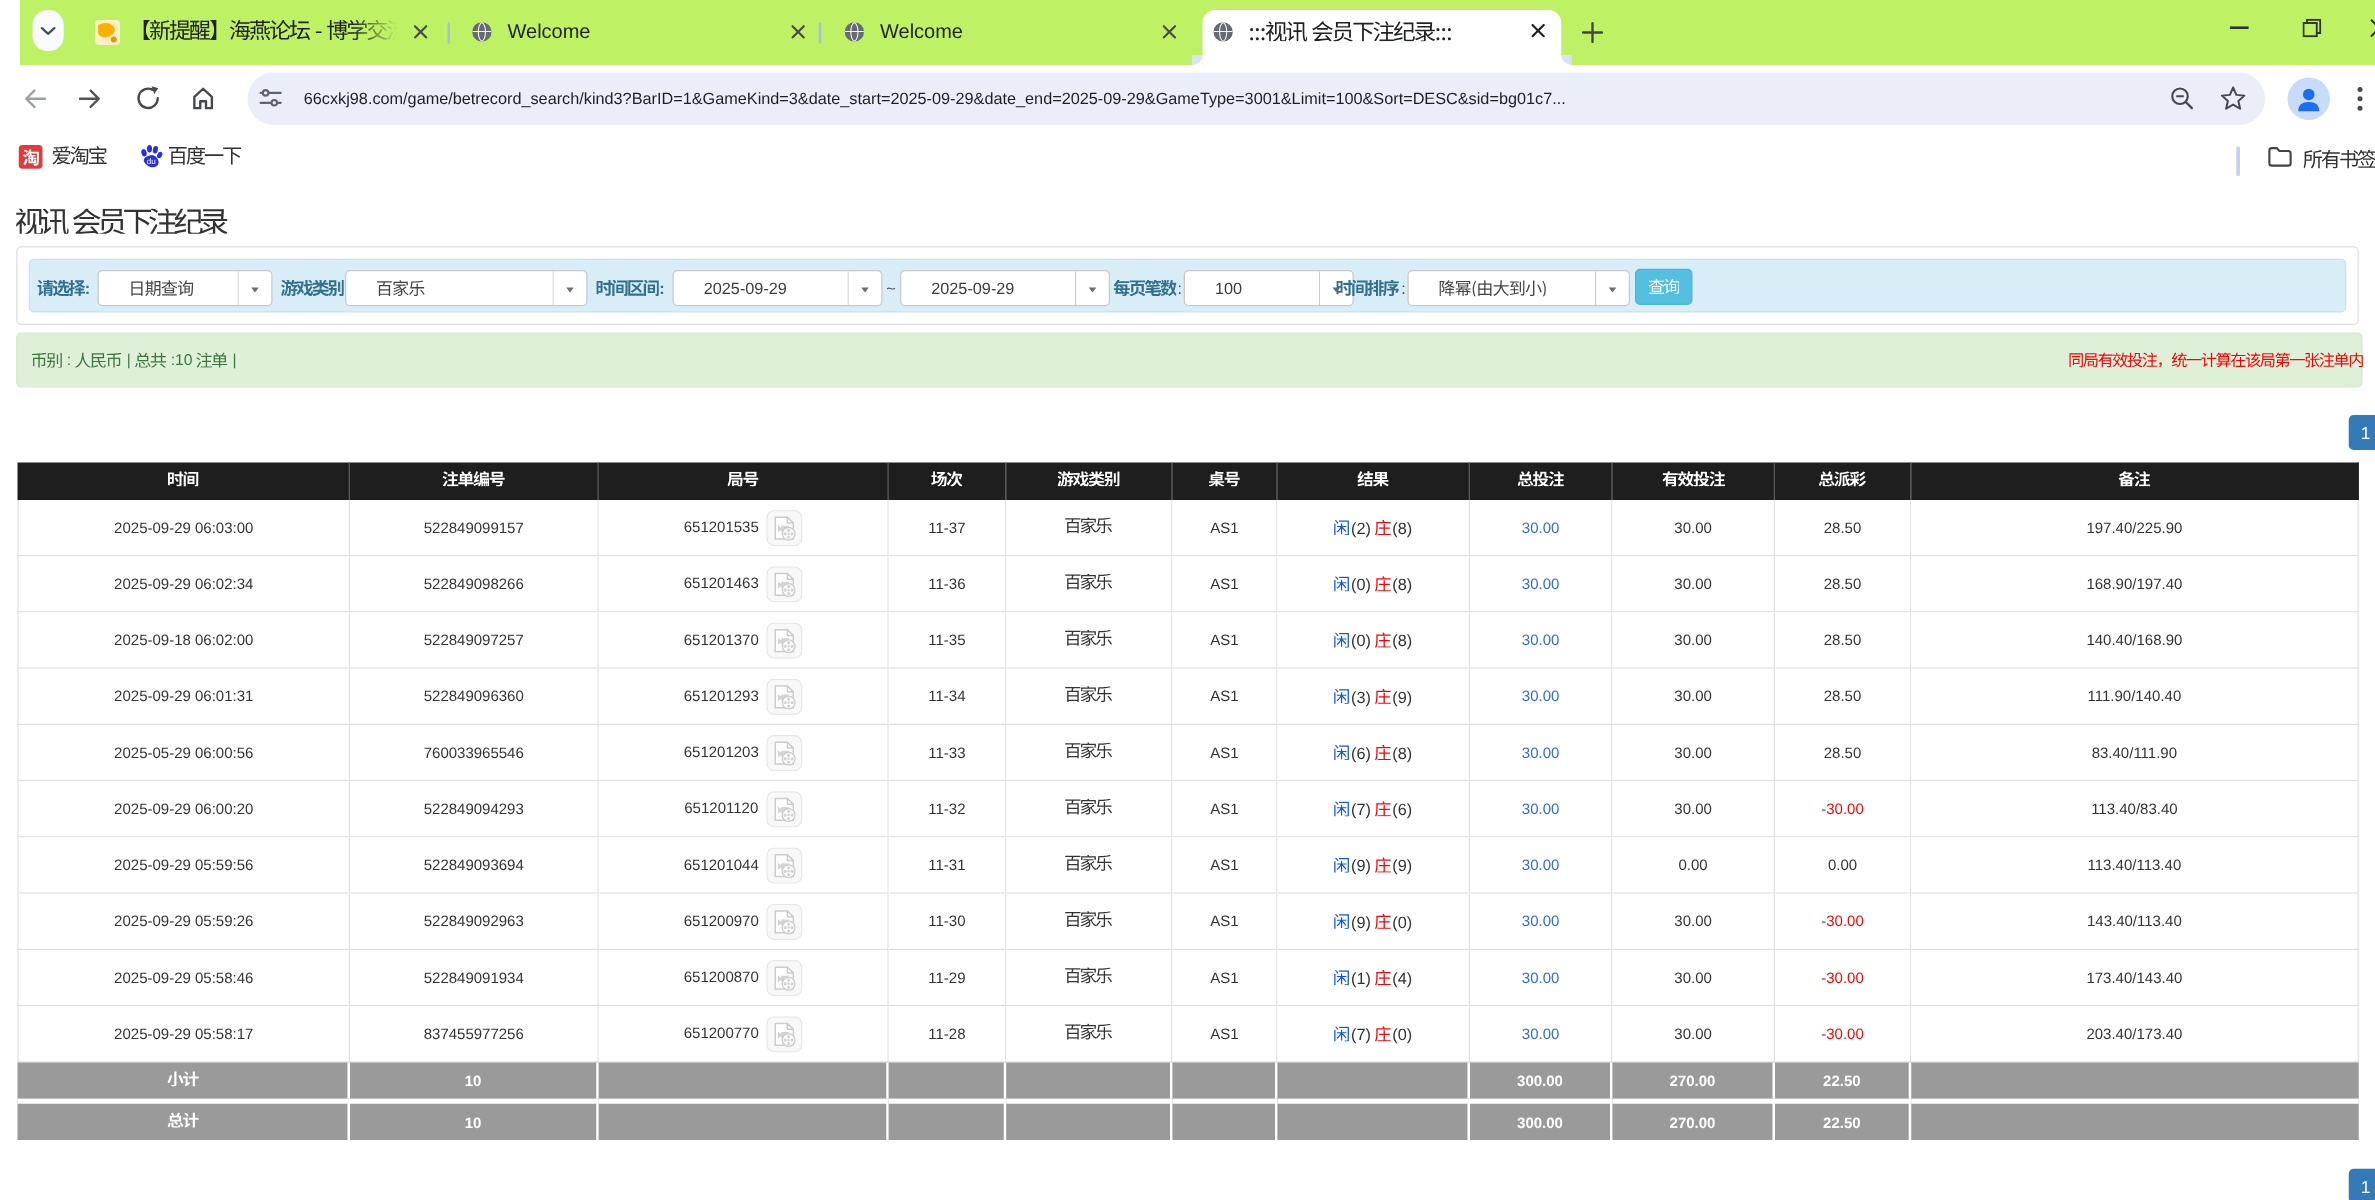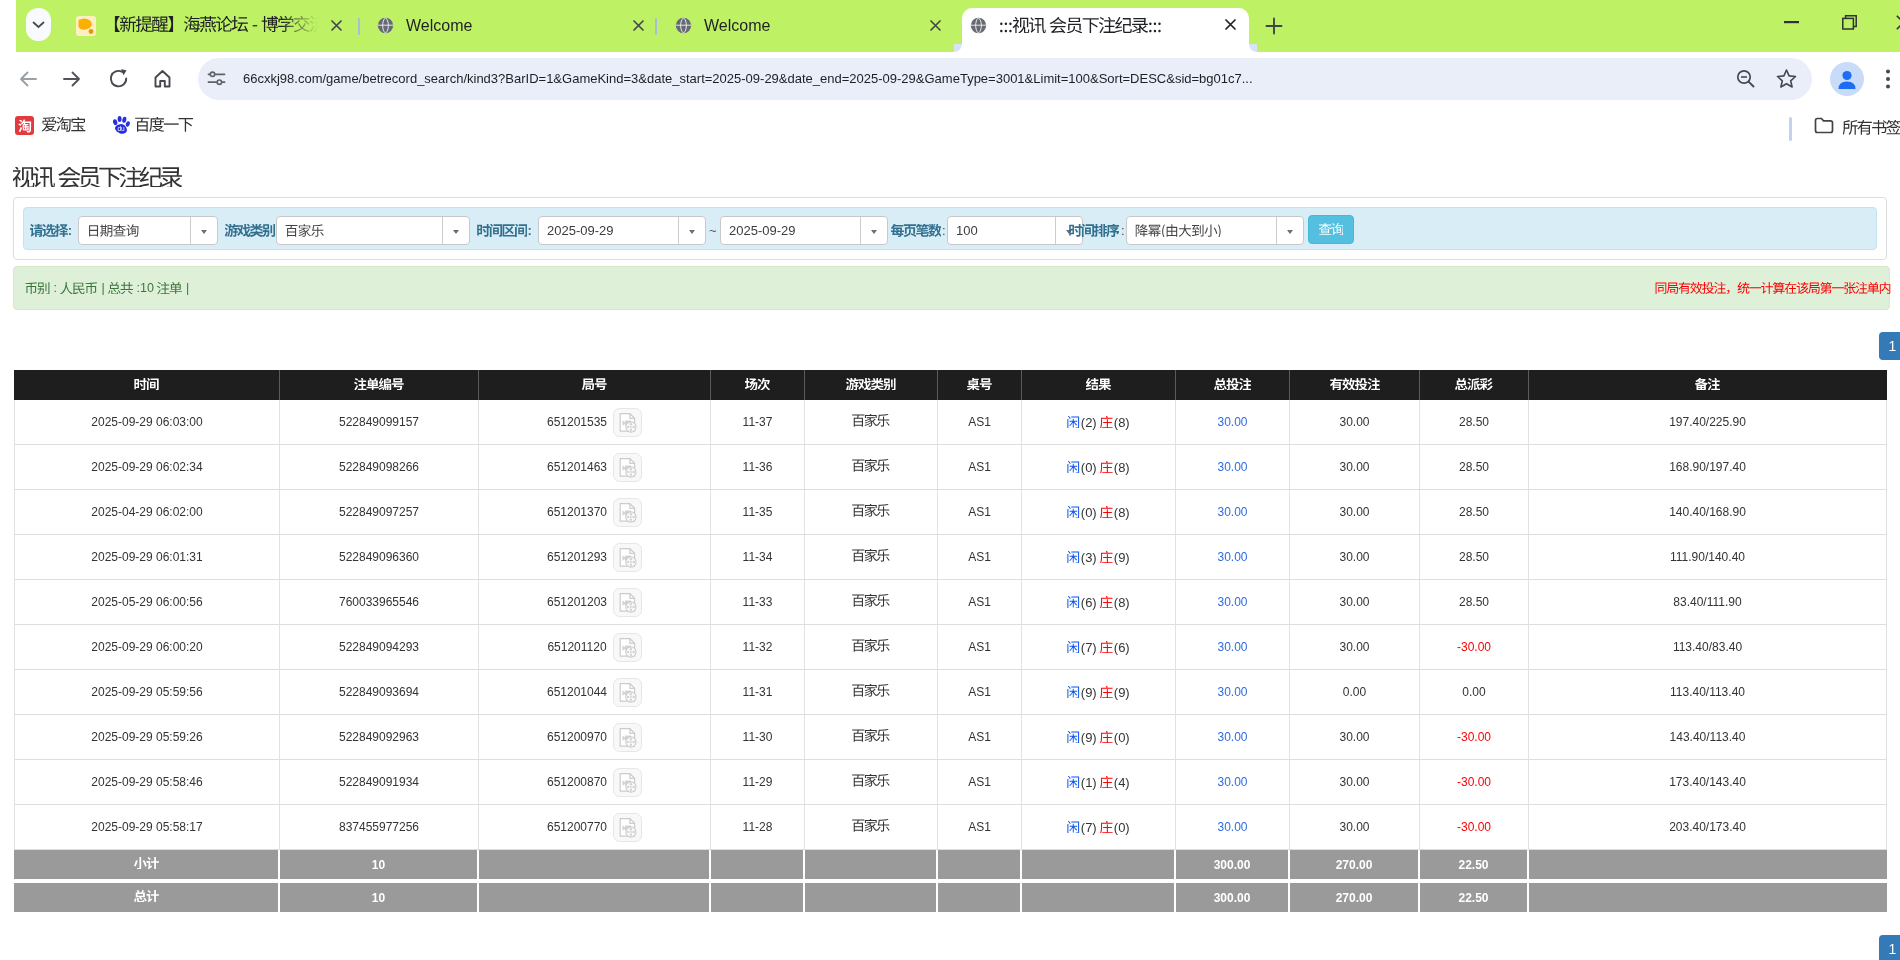--- a/index.html
+++ b/index.html
@@ -1,19 +1,19 @@
 <!DOCTYPE html>
 <html><head><meta charset="utf-8"><title>:::视讯 会员下注纪录:::</title><style>
 *{margin:0;padding:0;box-sizing:border-box}
 html,body{width:1900px;height:960px;overflow:hidden;font-family:"Liberation Sans",sans-serif;background:#fff}
 .abs{position:absolute}
 svg{display:inline-block}
 .tabtxt{font-size:16px;color:#1f2125;top:0;height:52px;display:flex;align-items:center}
 .combo{position:absolute;height:29px;top:216px;background:#fff;border:1px solid #c8c8c8;border-radius:4px;display:flex}
-.cfield{flex:1;padding-left:8px;display:flex;align-items:center;font-size:13px;color:#444;overflow:hidden;white-space:nowrap}
+.cfield{flex:1;padding-left:24px;display:flex;align-items:center;font-size:13px;color:#444;overflow:hidden;white-space:nowrap}
 .carr{width:27px;border-left:1px solid #ccc;display:flex;align-items:center;justify-content:center;border-radius:0 4px 4px 0}
 .carr i{width:0;height:0;border-left:3.5px solid transparent;border-right:3.5px solid transparent;border-top:4.5px solid #6e6e6e;margin-top:2px}
 .lbl{position:absolute;top:216px;height:29px;display:flex;align-items:center}
 table{position:absolute;left:14px;top:370px;width:1873px;border-collapse:separate;border-spacing:0;table-layout:fixed}
 th{background:#1e1e1e;height:30px;vertical-align:middle;text-align:center;border-right:1px solid #5a5a5a}
 th:last-child{border-right:1px solid #1e1e1e}
 td{height:45px;vertical-align:middle;text-align:center;font-size:12px;color:#333;border-bottom:1px solid #dedede;border-right:1px solid #e1e1e1;background:#fff}
 tr.r td:first-child{border-left:1px solid #e1e1e1}
 tr.g td{background:#9a9a9a;color:#fff;font-weight:bold;height:29px;border:none;border-right:2px solid #fff}
 tr.g td:last-child{border-right:none}
@@ -563,21 +563,21 @@
               <g transform="scale(1 -1)">
                 <path transform="translate(500 370) scale(1.12) translate(-500 -370) translate(0 0)" d="M277 394H903V322H277ZM210 23H954V-49H210ZM541 602H617V-19H541ZM161 705H948V635H161ZM129 705H203V443Q203 385 200 316Q196 247 186 176Q176 105 157 37Q138 -31 107 -89Q100 -83 88 -76Q75 -70 62 -63Q50 -57 39 -54Q70 1 88 65Q106 128 114 195Q123 262 126 325Q129 389 129 443ZM470 826 543 847Q560 818 578 783Q597 748 605 723L529 699Q521 725 504 761Q487 797 470 826Z"></path>
               </g>
             </svg><span>(8)</span></span></td>
         <td class="blue">30.00</td>
         <td>30.00</td>
         <td>28.50</td>
         <td>168.90/197.40</td>
       </tr>
 <tr class="r">
-        <td>2025-04-29 06:02:00</td>
+        <td>2025-09-18 06:02:00</td>
         <td>522849097257</td>
         <td><span>651201370</span><svg class="vicon" width="29" height="29" viewBox="0 0 29 29">
             <rect x="0.5" y="0.5" width="28" height="28" rx="6" fill="#f8f8f8" stroke="#e6e6e6"></rect>
             <path d="M7.2 5.7 H16.9 L21.6 10.3 V23.2 H7.2 Z" fill="#fff" stroke="#cccccc" stroke-width="1.2"></path>
             <path d="M16.9 5.7 V10.3 H21.6" fill="none" stroke="#cccccc" stroke-width="1.2"></path>
             <path d="M12 12.6 H18 V17.6 H12 Z M12 14.2 L9.4 12.4 V17.8 L12 16 Z" fill="#d4d4d4"></path>
             <circle cx="17.9" cy="19" r="5.1" fill="#fcfcfc" stroke="#cccccc" stroke-width="1.1"></circle>
             <circle cx="17.9" cy="19" r="1" fill="#d4d4d4"></circle>
             <circle cx="17.9" cy="16.2" r="1.3" fill="#d4d4d4"></circle>
             <circle cx="17.9" cy="21.8" r="1.3" fill="#d4d4d4"></circle>

